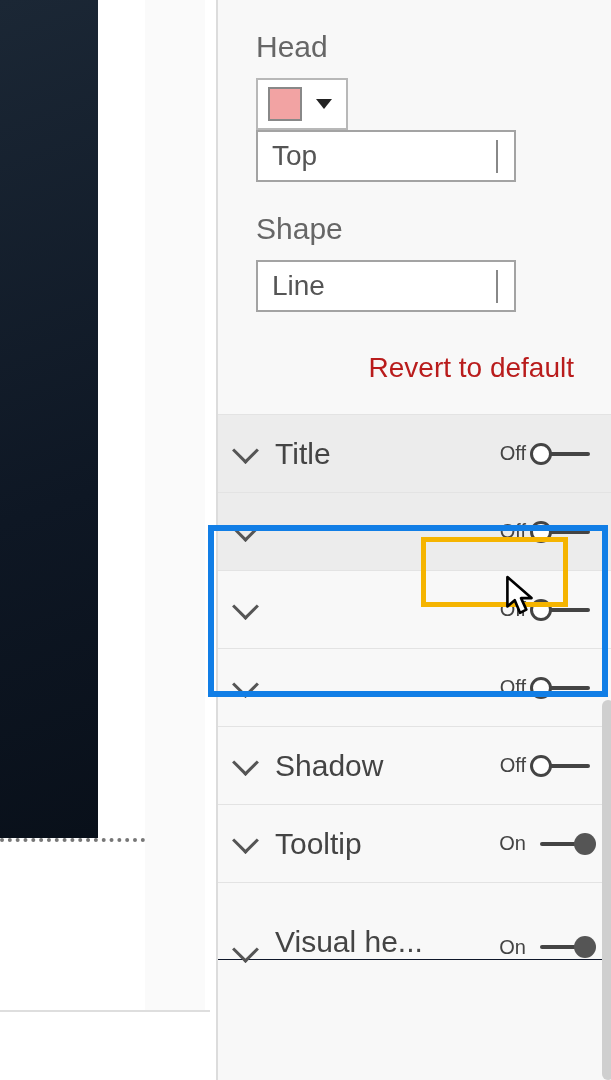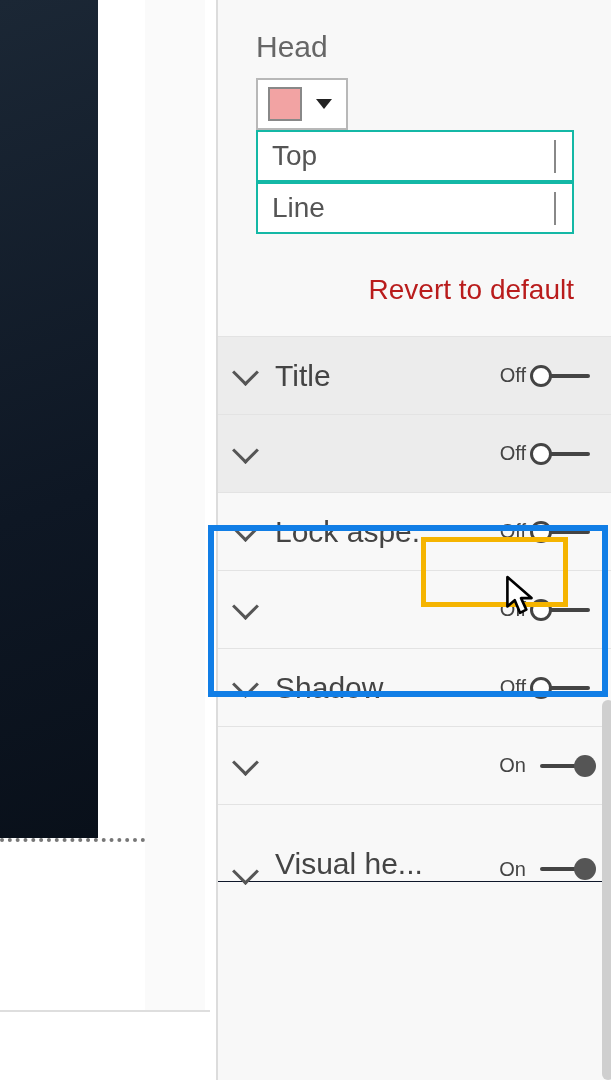--- a/index.html
+++ b/index.html
@@ -91,23 +91,23 @@
     width: 0;
     height: 0;
     border-left: 8px solid transparent;
     border-right: 8px solid transparent;
     border-top: 10px solid #222;
   }
 
   
   .dropdown {
     position: relative;
-    width: 318px;
+    width: 260px;
     height: 52px;
-    border: 2px solid #14b8a6;
+    border: 2px solid #a3a3a3;
     background: #ffffff;
     display: flex;
     align-items: center;
     padding: 0 14px;
     font-size: 28px;
     color: #555;
     box-sizing: border-box;
   }
   .dropdown .chev {
     position: absolute;
@@ -272,20 +272,21 @@
     <div class="color-picker">
       <div class="color-swatch" style="background:#f2a3a3"></div>
       <div class="caret"></div>
     </div>
 
     <div class="dropdown">
       <span>Top</span>
       <span class="chev"><span class="chev-down"></span></span>
     </div>
 
+    <div class="label">Shape</div>
     <div class="dropdown">
       <span>Line</span>
       <span class="chev"><span class="chev-down"></span></span>
     </div>
   </div>
 
   <a class="revert-link">Revert to default</a>
 
   <div class="rows" id="rows">
 
@@ -301,21 +302,20 @@
       <div class="row row-bg">
         <div class="expand-chev"></div>
         <div class="state-text">Off</div>
         <div class="toggle toggle-off">
           <div class="toggle-track"></div>
           <div class="toggle-knob"></div>
         </div>
       </div>
       <div class="row">
         <div class="expand-chev"></div>
-        <div class="row-label">Lock aspe...</div>
         <div class="state-text">Off</div>
         <div class="toggle toggle-off">
           <div class="toggle-track"></div>
           <div class="toggle-knob"></div>
         </div>
       </div>
       <div class="row">
         <div class="expand-chev"></div>
         <div class="state-text">Off</div>
         <div class="toggle toggle-off">
@@ -327,20 +327,21 @@
         <div class="expand-chev"></div>
         <div class="row-label">Shadow</div>
         <div class="state-text">Off</div>
         <div class="toggle toggle-off">
           <div class="toggle-track"></div>
           <div class="toggle-knob"></div>
         </div>
       </div>
       <div class="row">
         <div class="expand-chev"></div>
+        <div class="row-label">Tooltip</div>
         <div class="state-text">On</div>
         <div class="toggle toggle-on">
           <div class="toggle-track"></div>
           <div class="toggle-knob"></div>
         </div>
       </div>
       <div class="row">
         <div class="expand-chev"></div>
         <div class="row-label">Visual he...</div>
         <div class="state-text">On</div>

